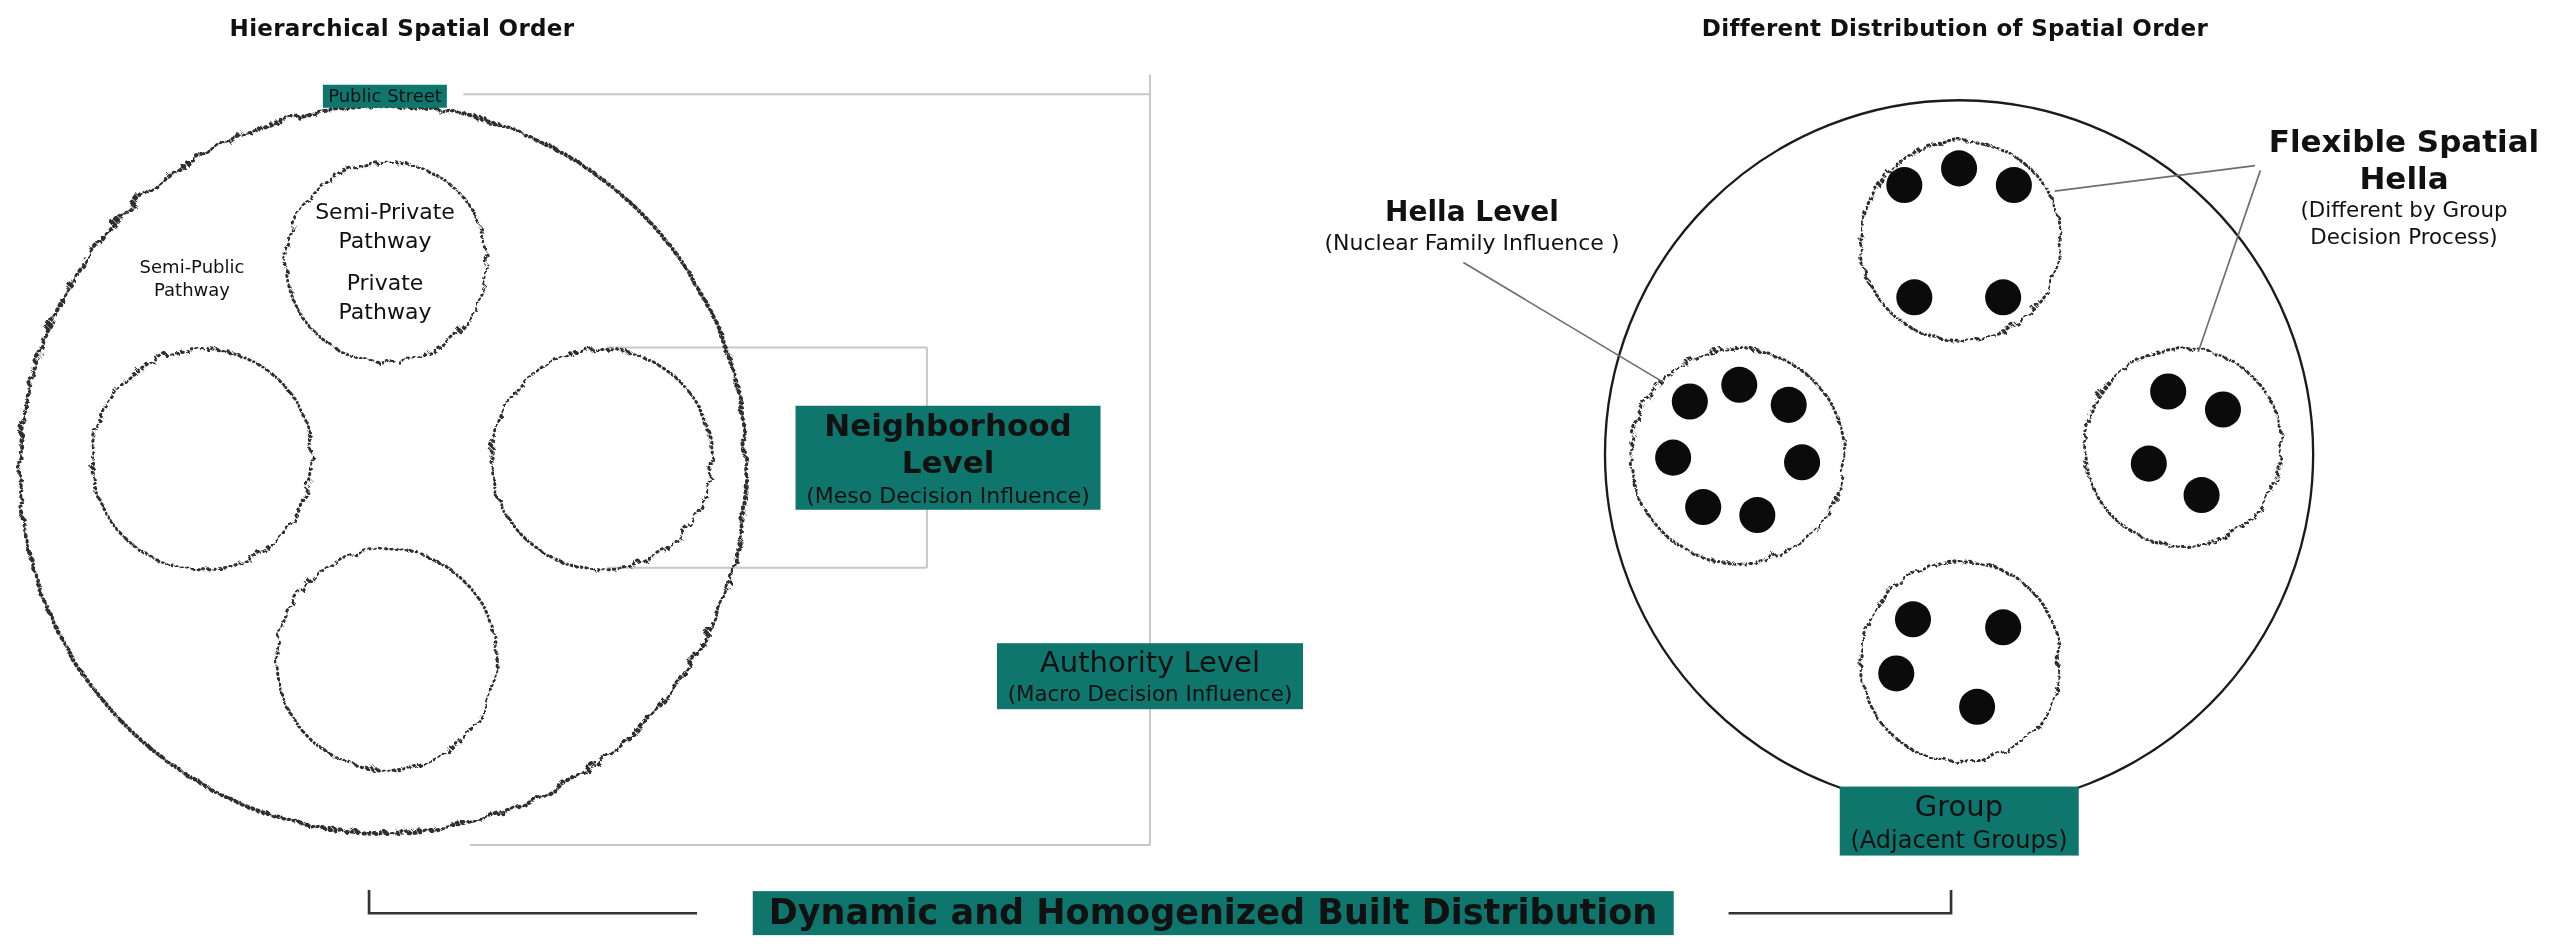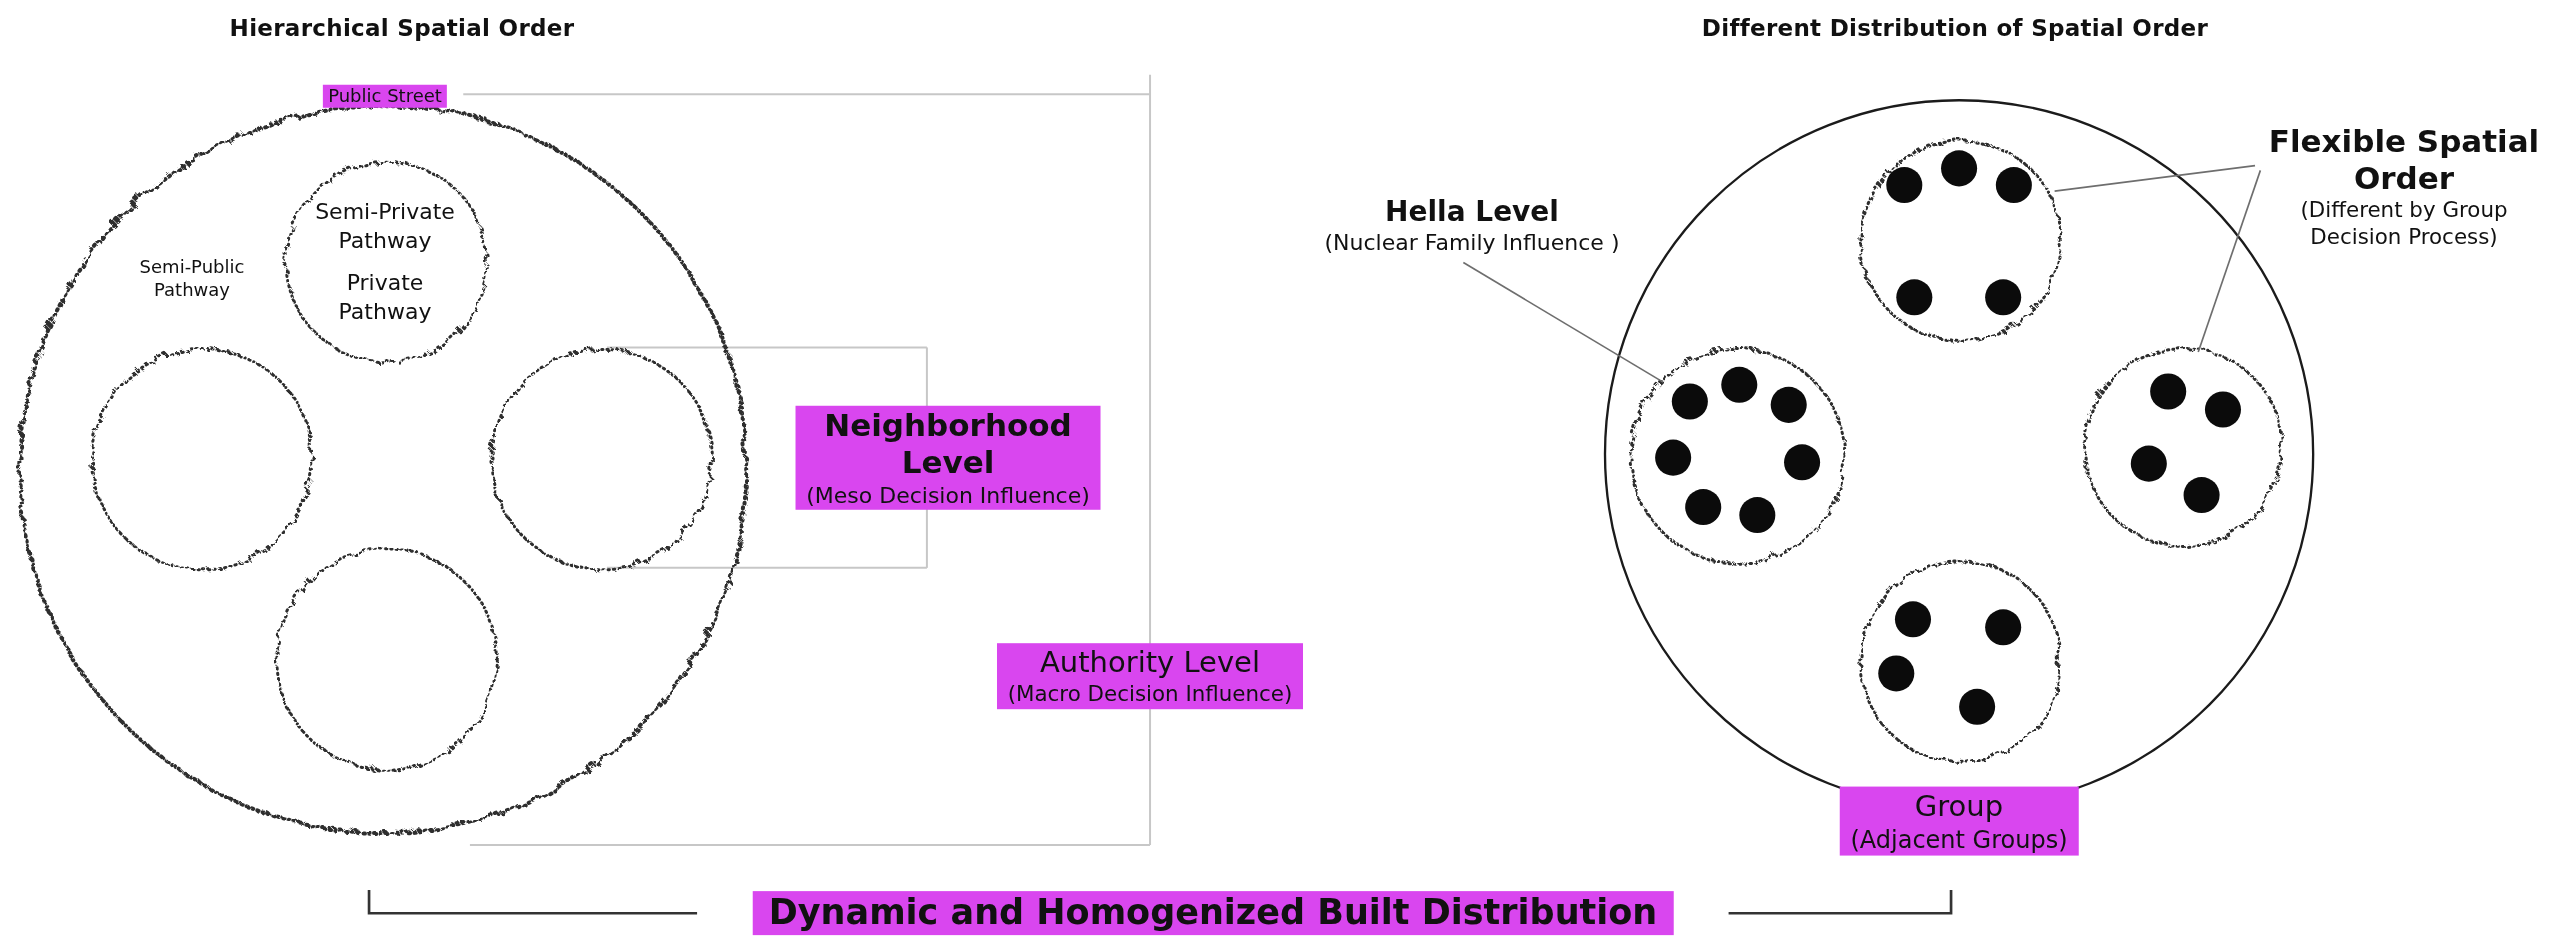--- a/index.html
+++ b/index.html
@@ -7,21 +7,21 @@
     width:2576px; height:948px; background:#ffffff;
     font-family:"DejaVu Sans", sans-serif; color:#111;
     position:relative; overflow:hidden;
   }
   .stage { position:absolute; left:2px; top:0; width:2576px; height:948px; }
   svg.layer { position:absolute; left:0; top:0; }
   .lbl {
     position:absolute; transform:translate(-50%,-50%);
     text-align:center; white-space:nowrap; line-height:1.25;
   }
-  .bg { background:#d946ef; padding:1.3px 10.7px; }
+  .bg { background:#0f766e; padding:1.3px 10.7px; }
   .f-title   { font-size:23px; font-weight:700; letter-spacing:0.3px; }
   .f-small   { font-size:18px; }
   .f-tiny    { font-size:22px; line-height:1.3; }
   .f-h1      { font-size:31px; font-weight:700; line-height:1.2; }
   .f-h2      { font-size:29px; font-weight:400; }
   .f-sub     { font-size:22px; font-weight:400; }
   .f-sub2    { font-size:21.4px; font-weight:400; }
   .f-hella   { font-size:28px; font-weight:700; }
   .f-hellas  { font-size:29px; font-weight:400; }
   .f-hellas-sub { font-size:24px; font-weight:400; }
@@ -134,21 +134,21 @@
 
   <div class="lbl f-title" style="left:1953px; top:28px">Different Distribution of Spatial Order</div>
 
   <div class="lbl" style="left:1470px; top:225px">
     <div class="f-hella">Hella Level</div>
     <div class="f-sub">(Nuclear Family Influence )</div>
   </div>
 
   <div class="lbl" style="left:2402px; top:187px">
     <div class="f-h1">Flexible Spatial</div>
-    <div class="f-h1">Order</div>
+    <div class="f-h1">Hella</div>
     <div class="f-sub2">(Different by Group</div>
     <div class="f-sub2">Decision Process)</div>
   </div>
 
   <div class="lbl bg" style="left:1957px; top:821px">
     <div class="f-hellas">Group</div>
     <div class="f-hellas-sub">(Adjacent Groups)</div>
   </div>
 
   <div class="lbl f-footer bg" style="left:1211px; top:913px; padding:0 16px">Dynamic and Homogenized Built Distribution</div>

